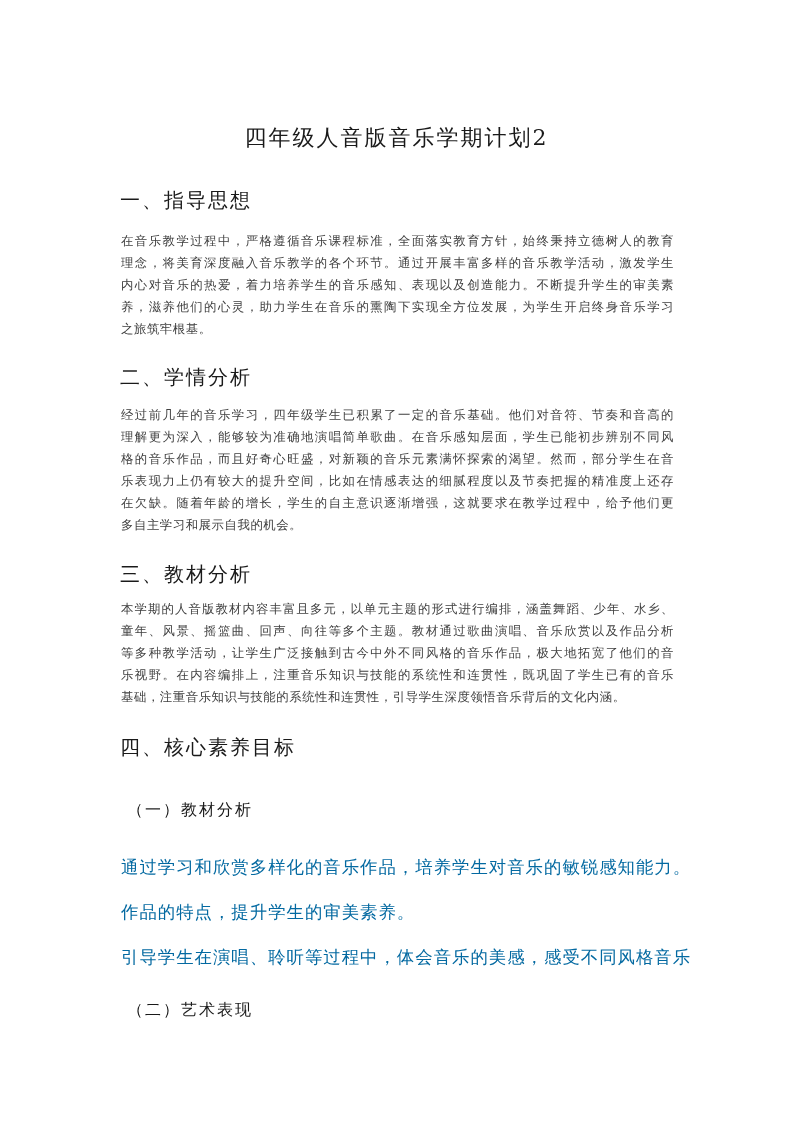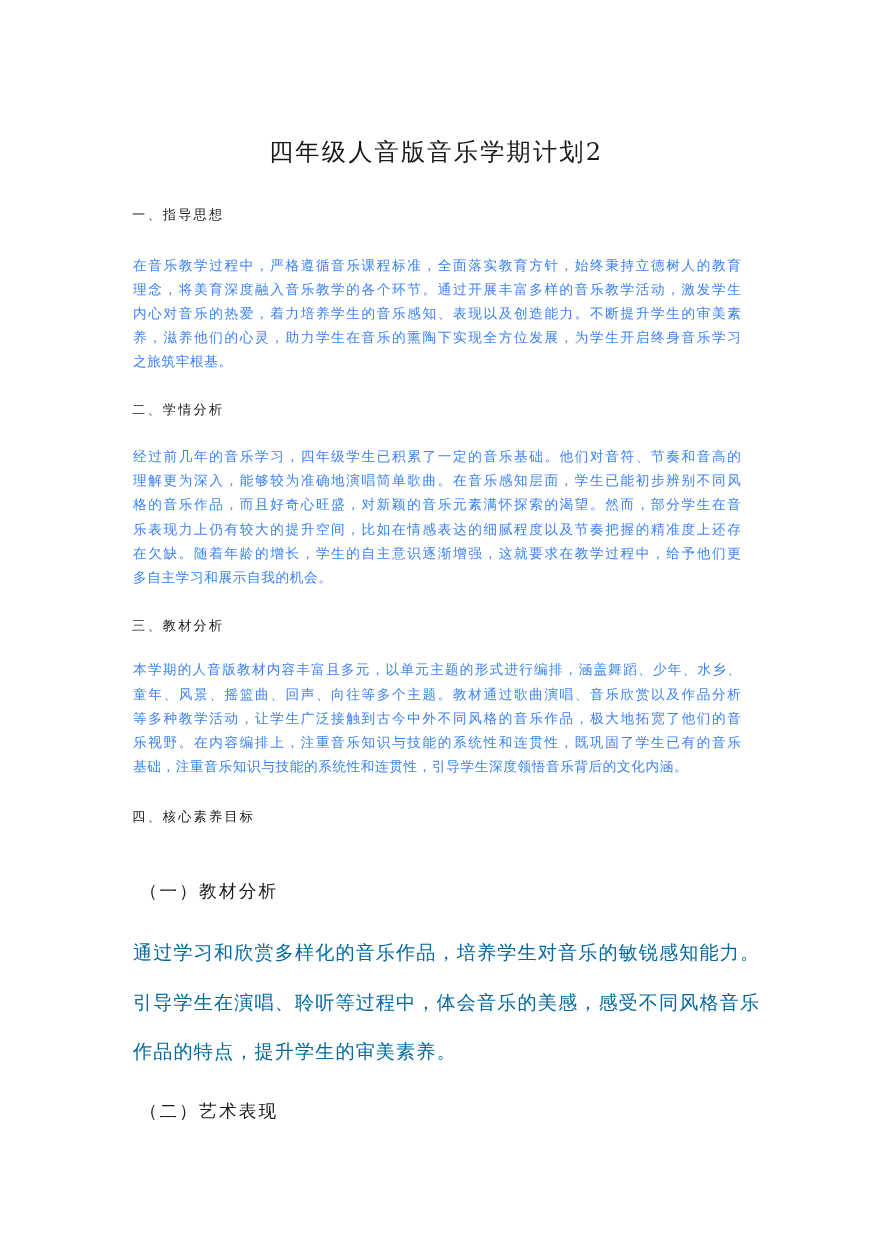--- a/index.html
+++ b/index.html
@@ -1,22 +1,22 @@
 <!DOCTYPE html>
 <html><head>
 <meta charset="utf-8">
 <style>
   html, body { margin: 0; padding: 0; background: #ffffff; }
   body { width: 793px; height: 1122px; position: relative; overflow: hidden;
          font-family: "DejaVu Serif", "Liberation Serif", serif; color: #1a1a1a; }
   .page { position: absolute; left: 0; top: 0; width: 793px; height: 1122px; background: #fff; }
   .abs { position: absolute; white-space: nowrap; }
   .title { left: 0; width: 793px; text-align: center; top: 123px; font-size: 22px; letter-spacing: 2px; }
-  .h1 { left: 120px; font-size: 12px; letter-spacing: 2px; }
-  .para { position: absolute; left: 121px; width: 553px; font-size: 12.4px; line-height: 22px; letter-spacing: 0.55px; text-align: justify; color: #3b82f6; }
+  .h1 { left: 120px; font-size: 20px; letter-spacing: 2px; }
+  .para { position: absolute; left: 121px; width: 553px; font-size: 12.4px; line-height: 22px; letter-spacing: 0.55px; text-align: justify; color: #404040; }
   .para .ln { display: block; white-space: nowrap; text-align-last: justify; }
   .para .ln.last { text-align-last: left; }
   .h2 { left: 127px; font-size: 16px; letter-spacing: 2px; }
   .bigpara { position: absolute; left: 121px; width: 553px; font-size: 17.4px; line-height: 45px; letter-spacing: 1px; color: #0369a1; }
   .bigpara .ln { display: block; white-space: nowrap; text-align: justify; text-align-last: justify; }
   .bigpara .ln.last { text-align-last: left; }
 </style>
 </head>
 <body>
 
@@ -50,19 +50,19 @@
     <span class="ln">等多种教学活动，让学生广泛接触到古今中外不同风格的音乐作品，极大地拓宽了他们的音</span>
     <span class="ln">乐视野。在内容编排上，注重音乐知识与技能的系统性和连贯性，既巩固了学生已有的音乐</span>
     <span class="ln last">基础，注重音乐知识与技能的系统性和连贯性，引导学生深度领悟音乐背后的文化内涵。</span>
   </div>
 
   <div class="abs h1" style="top:734px;">四、核心素养目标</div>
 
   <div class="abs h2" style="top:800px;">（一）教材分析</div>
   <div class="bigpara" style="top:845px;">
     <span class="ln">通过学习和欣赏多样化的音乐作品，培养学生对音乐的敏锐感知能力。</span>
+    <span class="ln last">作品的特点，提升学生的审美素养。</span>
     <span class="ln">引导学生在演唱、聆听等过程中，体会音乐的美感，感受不同风格音乐</span>
-    <span class="ln last">作品的特点，提升学生的审美素养。</span>
   </div>
 
   <div class="abs h2" style="top:1000px;">（二）艺术表现</div>
 
 </div>
 
 </body></html>

